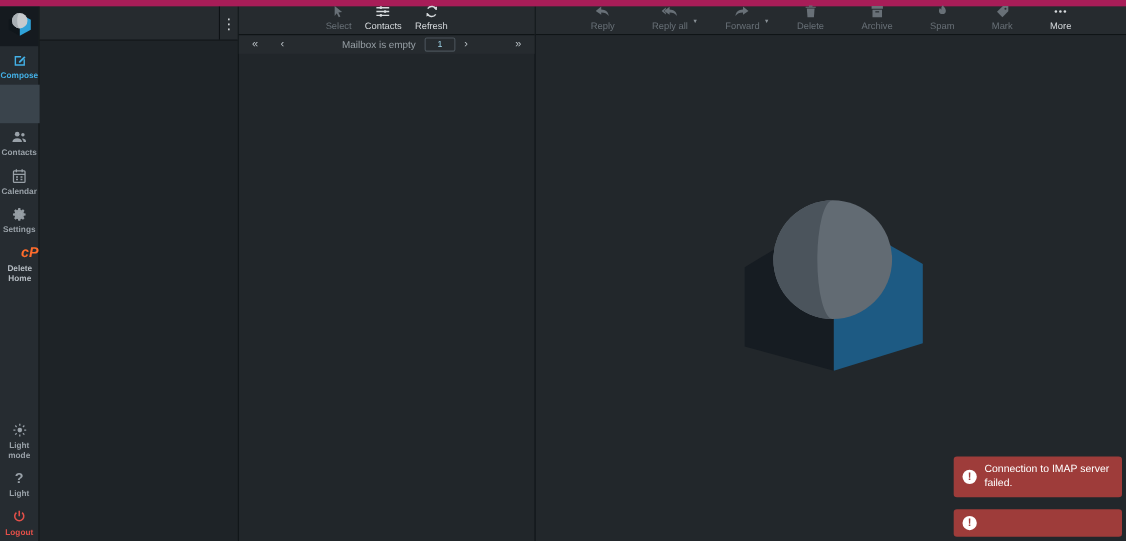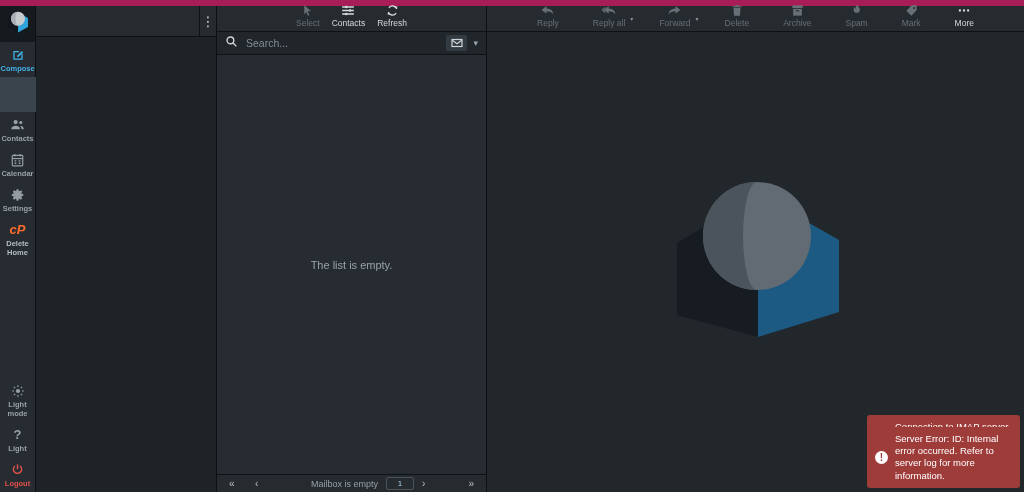--- a/index.html
+++ b/index.html
@@ -10,21 +10,21 @@
 
   
   .sidebar{width:36px;flex:0 0 36px;background:#262c31;border-right:1px solid #0c1013;
            display:flex;flex-direction:column;box-sizing:border-box;}
   .sb-logo{height:36px;flex:0 0 36px;background:#151a1f;display:flex;align-items:center;justify-content:center;cursor:pointer;}
   .sb-item{display:flex;flex-direction:column;align-items:center;gap:2px;padding:5px 0 4px;
            color:#99a1a8;font-size:7.5px;line-height:1.2;text-align:center;cursor:pointer;}
   .sb-item .sb-lbl{max-width:34px;font-weight:bold;}
   .sb-item.sel{background:#3a444c;color:#e8ecee;padding-left:45px;}
   .sb-item.compose{color:#43b0e6;}
-  .sb-item.cp{color:#b6bdc3;}
+  .sb-item.cp{color:#b6bdc3;align-items:flex-end;}
   .sb-item.cp .sb-ico{color:#ff6c2c;font-weight:bold;font-style:italic;font-size:13px;line-height:14px;}
   .sb-item.logout{color:#e25049;align-items:center;}
   .sb-spacer{margin-top:auto;}
   .sb-ico{display:flex;align-items:center;justify-content:center;height:15px;}
   .q-ico{font-size:13px;font-weight:bold;line-height:14px;}
 
   
   .folders{width:181px;flex:0 0 181px;display:flex;flex-direction:column;border-right:1px solid #0c1013;box-sizing:border-box;}
   .listcol{width:270px;flex:0 0 270px;display:flex;flex-direction:column;border-right:1px solid #0c1013;box-sizing:border-box;}
   .content{flex:1;display:flex;flex-direction:column;min-width:0;}
@@ -218,42 +218,21 @@
               <path d="M19.8 9A8.2 8.2 0 0 0 5.3 7.2"></path>
               <path d="M4.2 15a8.2 8.2 0 0 0 14.5 1.8"></path>
               <path d="M20.9 3.6l-.5 5.7-4.9-2.9z" fill="currentColor" stroke="none"></path>
               <path d="M3.1 20.4l.5-5.7 4.9 2.9z" fill="currentColor" stroke="none"></path>
             </svg>
           </span>
           <span>Refresh</span>
         </button>
       </div>
 
-      <div class="search-row">
-        <span>
-          <svg width="13" height="13" viewBox="0 0 24 24" fill="none" stroke="#cfd4d8" stroke-width="2.6">
-            <circle cx="10" cy="10" r="6.2"></circle>
-            <path d="M14.8 14.8L21 21"></path>
-          </svg>
-        </span>
-        <input class="search-input" type="text" placeholder="Search..." style="">
-        <button class="env-chip">
-          <span>
-            <svg width="12" height="10" viewBox="0 0 24 20" fill="none" stroke="currentColor" stroke-width="2.4">
-              <rect x="2" y="3" width="20" height="14"></rect>
-              <path d="M2.5 4.5 L12 11.5 L21.5 4.5"></path>
-            </svg>
-          </span>
-        </button>
-        <span class="scope-caret">▾</span>
-      </div>
-
-      <div class="list-body">
-        <span>The list is empty.</span>
-      </div>
+
 
       <div class="pager">
         <button class="nav">«</button>
         <button class="nav">‹</button>
         <span class="status">Mailbox is empty</span>
         <span class="pagebox">1</span>
         <button class="nav">›</button>
         <button class="nav" style="text-align:right;">»</button>
       </div>
     </section>
@@ -345,18 +324,17 @@
             <path d="M82 1 A54 54 0 0 0 82 109 A14 54 0 0 1 82 1 Z" fill="#4b545c"></path>
           </svg>
         </div>
 
         <div class="toast toast-1">
           <span class="toast-ico">!</span>
           <span>Connection to IMAP server failed.</span>
         </div>
         <div class="toast toast-2">
           <span class="toast-ico">!</span>
-          <span>Server Error: ID: Internal error occurred. Refer to server log for more information.</span>
         </div>
       </div>
     </section>
   </div>
 </div>
 
 </body></html>

